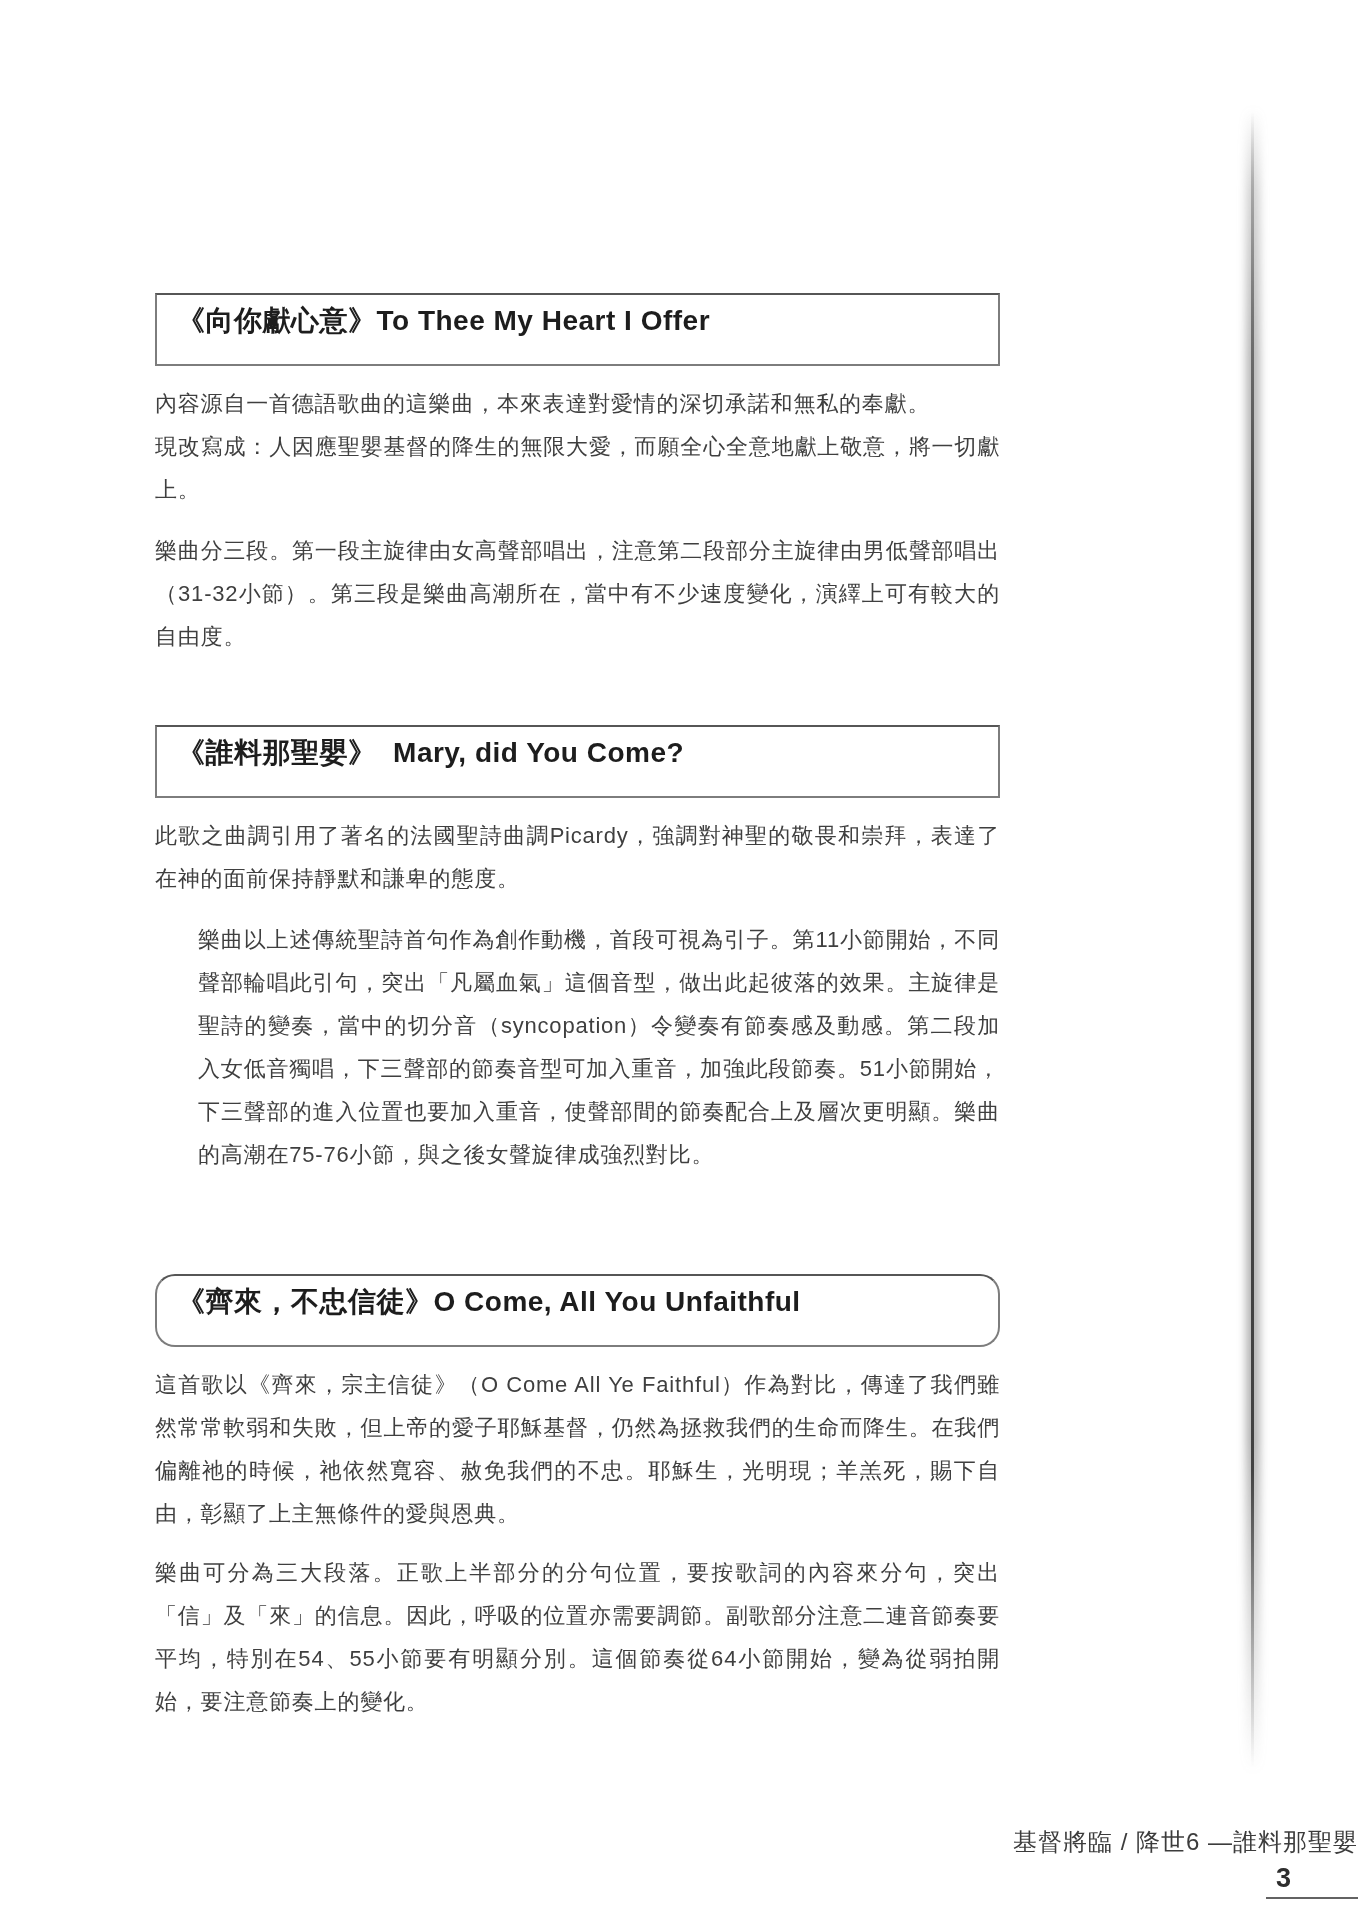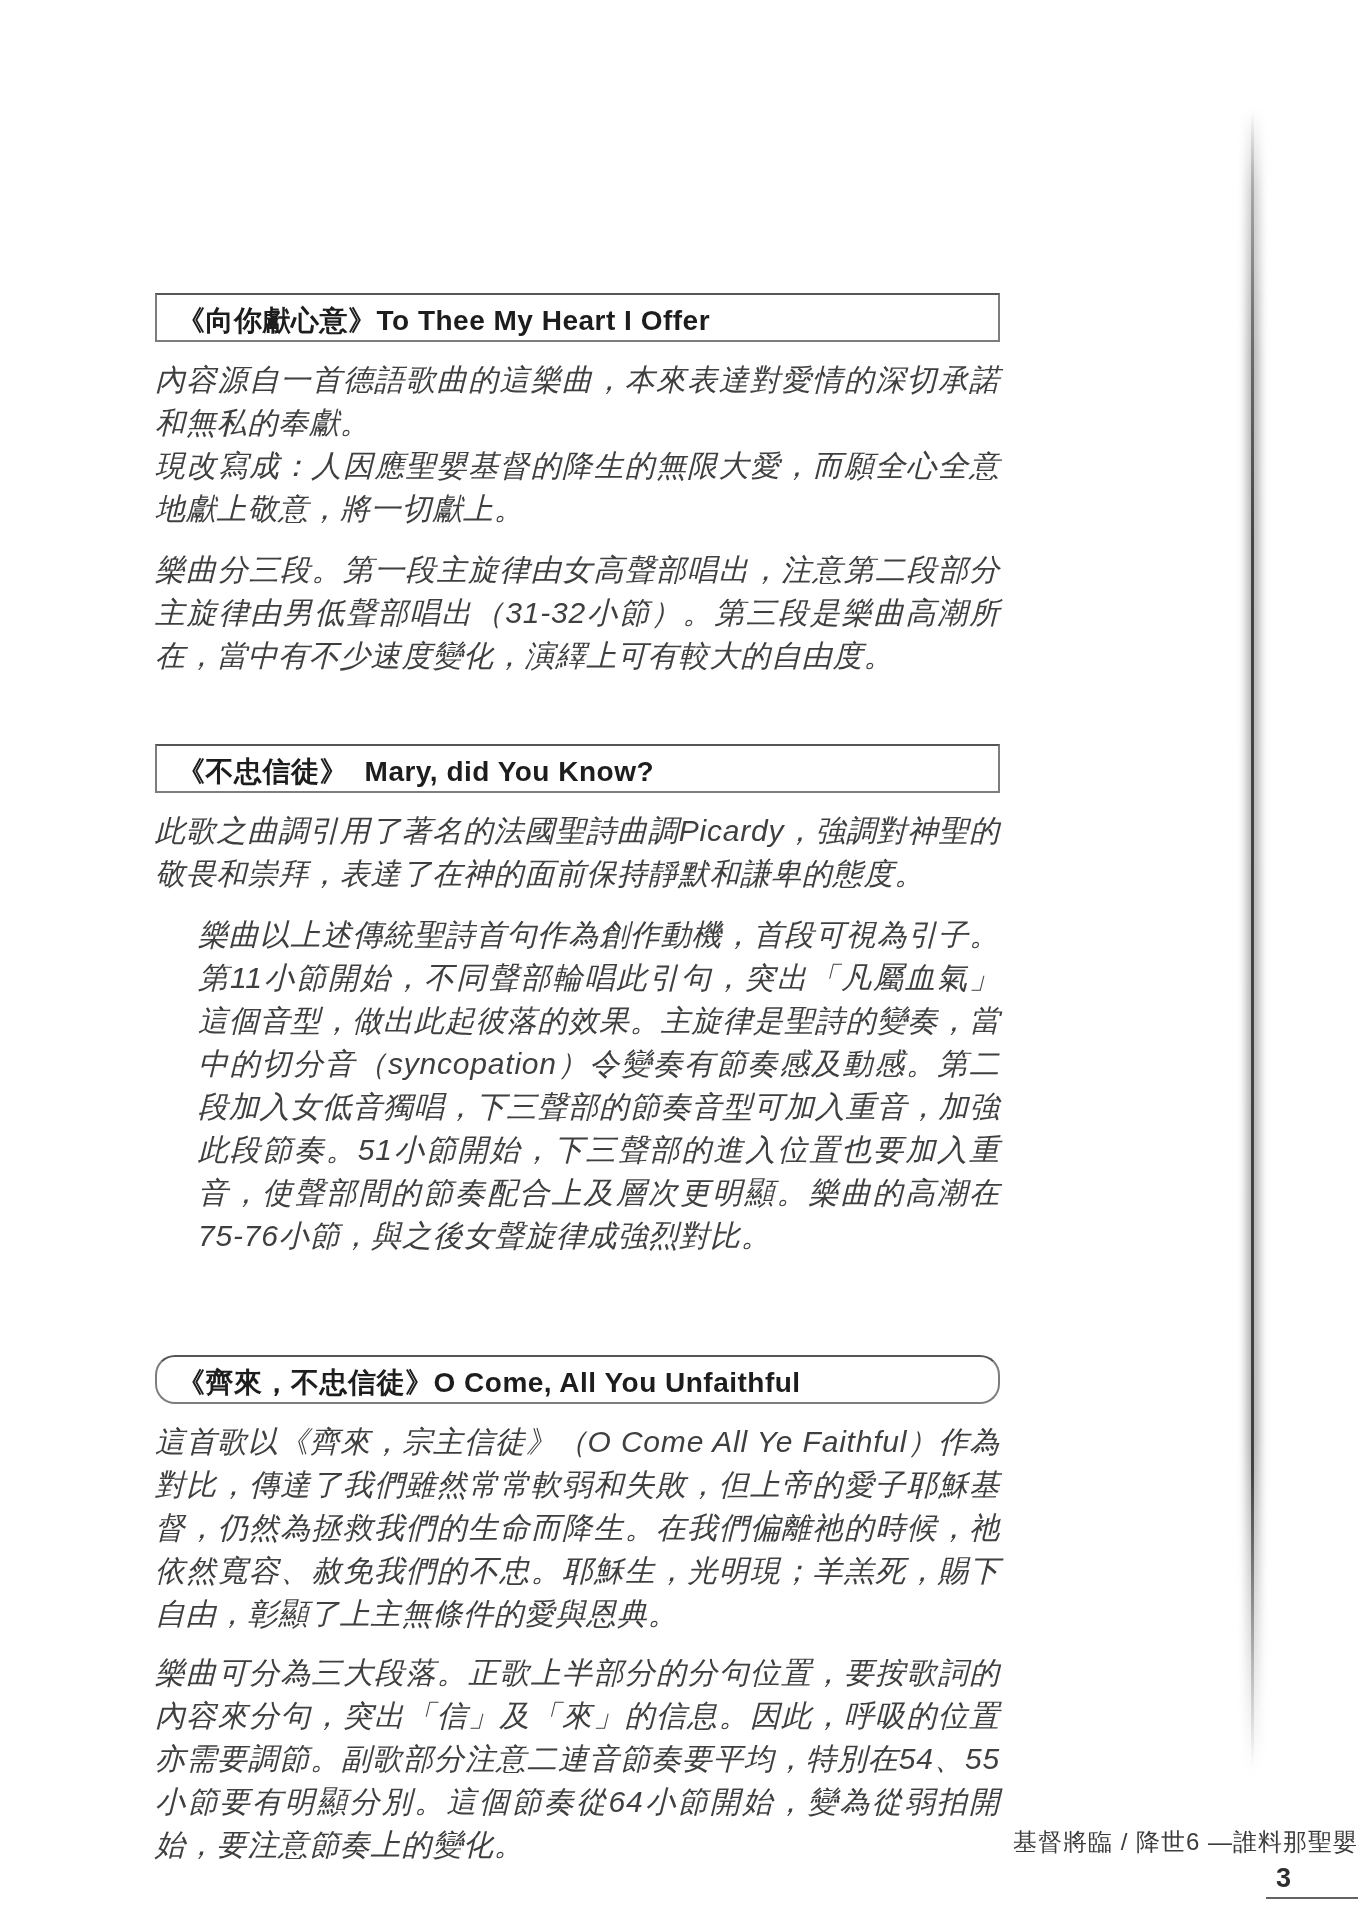--- a/index.html
+++ b/index.html
@@ -13,39 +13,38 @@
   .page { position: absolute; inset: 0; background: #fff; }
   .content {
     position: absolute;
     left: 155px; top: 0;
     width: 845px;
   }
   .heading-box {
     border: 2px solid #7d7d7d;
     border-top-color: #565656;
     background: #fff;
-    padding: 7px 20px 0 20px;
+    padding: 7px 20px 24px 20px;
     box-sizing: border-box;
   }
   .heading-box span {
     font-size: 28px;
     font-weight: bold;
     color: #1d1d1d;
     letter-spacing: 0.5px;
     white-space: pre-wrap;
   }
   .para {
     margin: 0;
-    font-size: 30px;
+    font-size: 22px;
     line-height: 43px;
     color: #3f3f3f;
     letter-spacing: 0.8px;
     text-align: justify;
     white-space: pre-line;
-    font-style: italic;
   }
   
   .box-1 { margin-top: 293px; }
   .p-1   { margin-top: 16px; }
   .p-2   { margin-top: 18px; }
   .box-2 { margin-top: 67px; }
   .p-3   { margin-top: 16px; }
   .p-4   { margin-top: 18px; margin-left: 43px; }
   .box-3 { margin-top: 98px; border-radius: 20px; }
   .p-5   { margin-top: 16px; }
@@ -115,21 +114,21 @@
       <div class="heading-box box-1">
         <span>《向你獻心意》To Thee My Heart I Offer</span>
       </div>
       <p class="para p-1">內容源自一首德語歌曲的這樂曲，本來表達對愛情的深切承諾和無私的奉獻。
 現改寫成：人因應聖嬰基督的降生的無限大愛，而願全心全意地獻上敬意，將一切獻上。</p>
       <p class="para p-2">樂曲分三段。第一段主旋律由女高聲部唱出，注意第二段部分主旋律由男低聲部唱出（31-32小節）。第三段是樂曲高潮所在，當中有不少速度變化，演繹上可有較大的自由度。</p>
     </section>
 
     <section>
       <div class="heading-box box-2">
-        <span>《不忠信徒》  Mary, did You Know?</span>
+        <span>《誰料那聖嬰》  Mary, did You Come?</span>
       </div>
       <p class="para p-3">此歌之曲調引用了著名的法國聖詩曲調Picardy，強調對神聖的敬畏和崇拜，表達了在神的面前保持靜默和謙卑的態度。</p>
       <p class="para p-4">樂曲以上述傳統聖詩首句作為創作動機，首段可視為引子。第11小節開始，不同聲部輪唱此引句，突出「凡屬血氣」這個音型，做出此起彼落的效果。主旋律是聖詩的變奏，當中的切分音（syncopation）令變奏有節奏感及動感。第二段加入女低音獨唱，下三聲部的節奏音型可加入重音，加強此段節奏。51小節開始，下三聲部的進入位置也要加入重音，使聲部間的節奏配合上及層次更明顯。樂曲的高潮在75-76小節，與之後女聲旋律成強烈對比。</p>
     </section>
 
     <section>
       <div class="heading-box box-3">
         <span>《齊來，不忠信徒》O Come, All You Unfaithful</span>
       </div>
       <p class="para p-5">這首歌以《齊來，宗主信徒》（O Come All Ye Faithful）作為對比，傳達了我們雖然常常軟弱和失敗，但上帝的愛子耶穌基督，仍然為拯救我們的生命而降生。在我們偏離祂的時候，祂依然寬容、赦免我們的不忠。耶穌生，光明現；羊羔死，賜下自由，彰顯了上主無條件的愛與恩典。</p>

